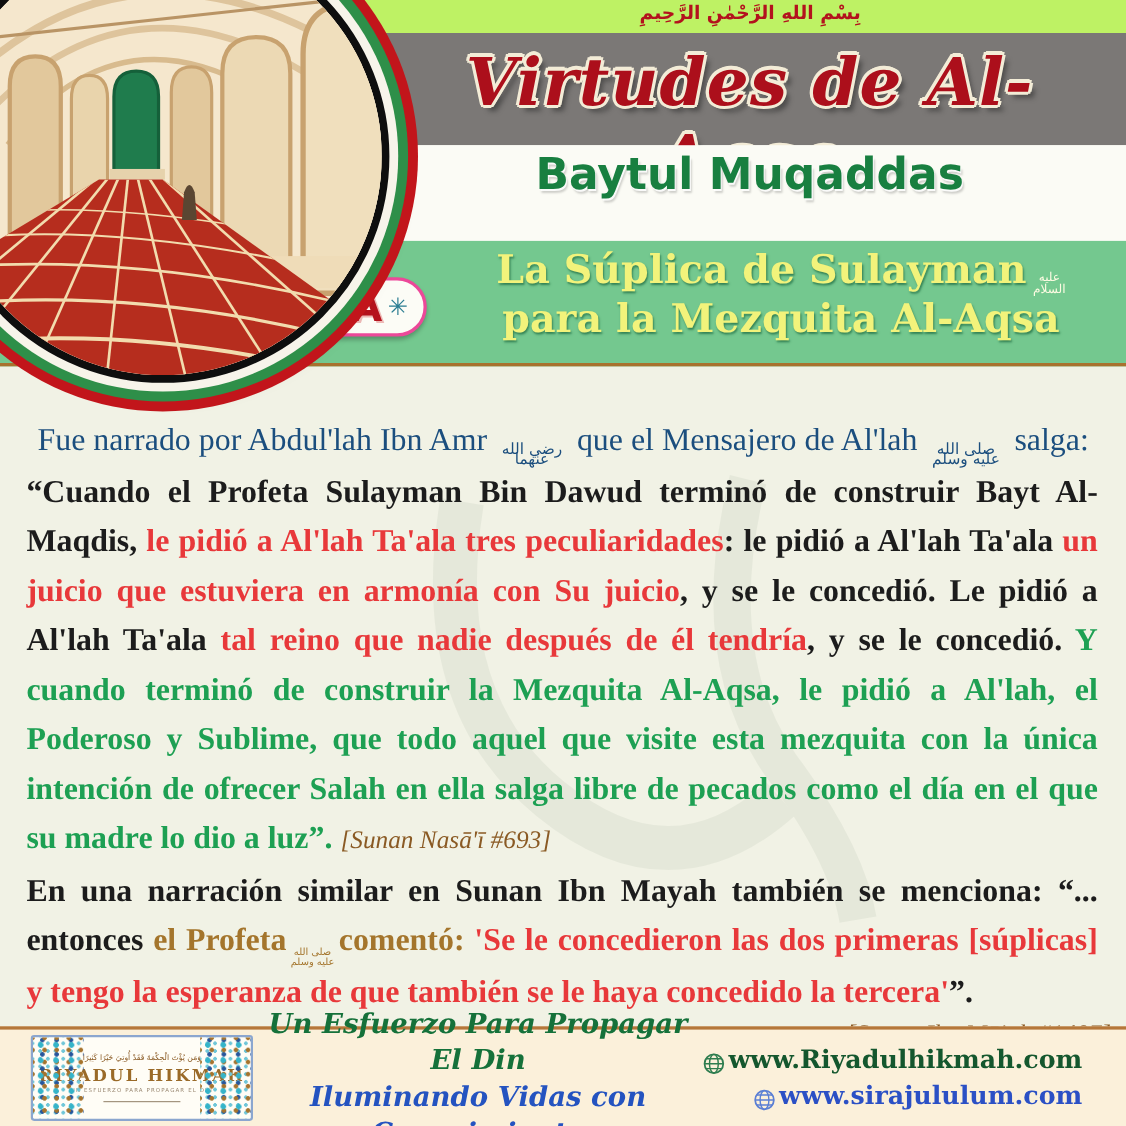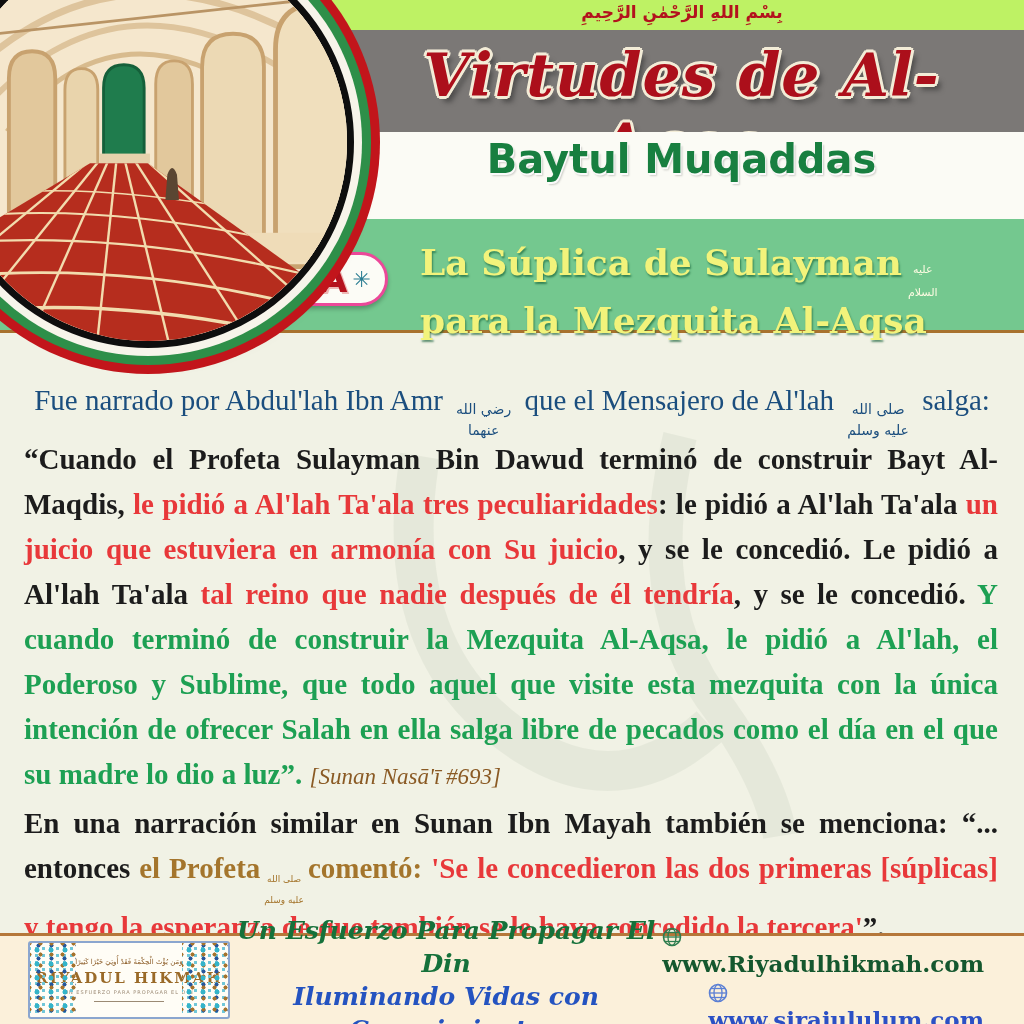--- a/index.html
+++ b/index.html
@@ -20,25 +20,25 @@
                             5px 6px 5px rgba(40,40,40,.55); }
   .band-white { position:absolute; left:0; top:132px; width:1024px; height:87px; background:#fbfbf5; }
   .subtitle   { position:absolute; left:345px; right:6px; top:136px; text-align:center;
                 font-family:"DejaVu Sans", sans-serif; font-weight:bold; font-size:40px; color:#187f40;
                 text-shadow:1px 2px 0 rgba(255,255,255,.9), 2px 3px 2px rgba(0,0,0,.18); }
   .arabic-dua { position:absolute; left:345px; right:40px; top:186px; text-align:center;
                 font-family:"DejaVu Sans", sans-serif; font-weight:bold; font-size:19px; color:#2456a8;
                 text-shadow:1px 1px 0 rgba(255,255,255,.8); }
   .band-green { position:absolute; left:0; top:219px; width:1024px; height:114px; background:#74c88f;
                 border-bottom:3px solid #a8722e; }
-  .banner-text{ position:absolute; left:420px; right:24px; top:240px; 
+  .banner-text{ position:absolute; left:420px; right:24px; top:223px; text-align:center;
                 font-family:"DejaVu Serif", serif; font-weight:bold; font-size:36px; line-height:45px;
                 color:#f2f37b; text-shadow:1px 2px 2px rgba(17,92,52,.65); }
   .hon { display:inline-flex; flex-direction:column; align-items:center; justify-content:center;
-         font-family:"DejaVu Sans", sans-serif; font-weight:normal; vertical-align:-4px;gap:12px; }
+         font-family:"DejaVu Sans", sans-serif; font-weight:normal; vertical-align:-4px; }
   .hon span { display:block; }
   .hon-banner { font-size:11px; line-height:11px; color:#fdfbe2; text-shadow:none; margin-left:6px; vertical-align:2px; }
 
   
   .badge { position:absolute; left:276px; top:252px; width:112px; height:54px; background:#fcfcf6;
            border:3px solid #ec4899; border-radius:27px; z-index:4;
            display:flex; align-items:center; justify-content:center; gap:5px;
            box-shadow:0 3px 4px rgba(0,0,0,.25); }
   .badge-num { font-family:"DejaVu Sans", sans-serif; font-weight:bold; font-size:37px; color:#b5121d;
                text-shadow:2px 2px 0 rgba(224,130,130,.55); }
@@ -83,22 +83,22 @@
   .mosaic.left { left:0; } .mosaic.right { right:0; }
   .logo-arabic { font-family:"DejaVu Sans", sans-serif; font-size:7px; color:#8a5a24; line-height:9px; }
   .logo-name { font-family:"DejaVu Serif", serif; font-weight:bold; font-size:15px; letter-spacing:2px;
                color:#9a6a28; margin-top:2px; }
   .logo-tag { font-family:"DejaVu Sans", sans-serif; font-size:5px; letter-spacing:1px; color:#9b8a74; margin-top:2px; }
   .logo-divider { width:70px; border-top:1px solid #9b8a74; margin-top:6px; }
   .footer-script { flex:1 1 auto; text-align:center; font-family:"DejaVu Serif", serif;
                    font-style:italic; font-weight:bold; font-size:25px; line-height:33px; }
   .fs-green { color:#15713a; } .fs-blue { color:#2453c0; }
   .footer-links { flex:none; margin-right:40px; display:flex; flex-direction:column; gap:6px; align-items:flex-end; }
-  .url { display:flex; align-items:flex-start; gap:3px; font-family:"DejaVu Serif", serif;
-         font-weight:bold; font-size:23px; text-decoration:none;flex-direction:column; }
+  .url { display:flex; align-items:flex-end; gap:3px; font-family:"DejaVu Serif", serif;
+         font-weight:bold; font-size:23px; text-decoration:none; }
   .url-green { color:#14572e; } .url-blue { color:#2b50c5; }
   .globe { width:20px; height:20px; }
 </style>
 </head>
 <body>
 
 <div class="page">
 
   <div class="band-top">
     <div class="bismillah">بِسْمِ اللهِ الرَّحْمٰنِ الرَّحِيمِ</div>

